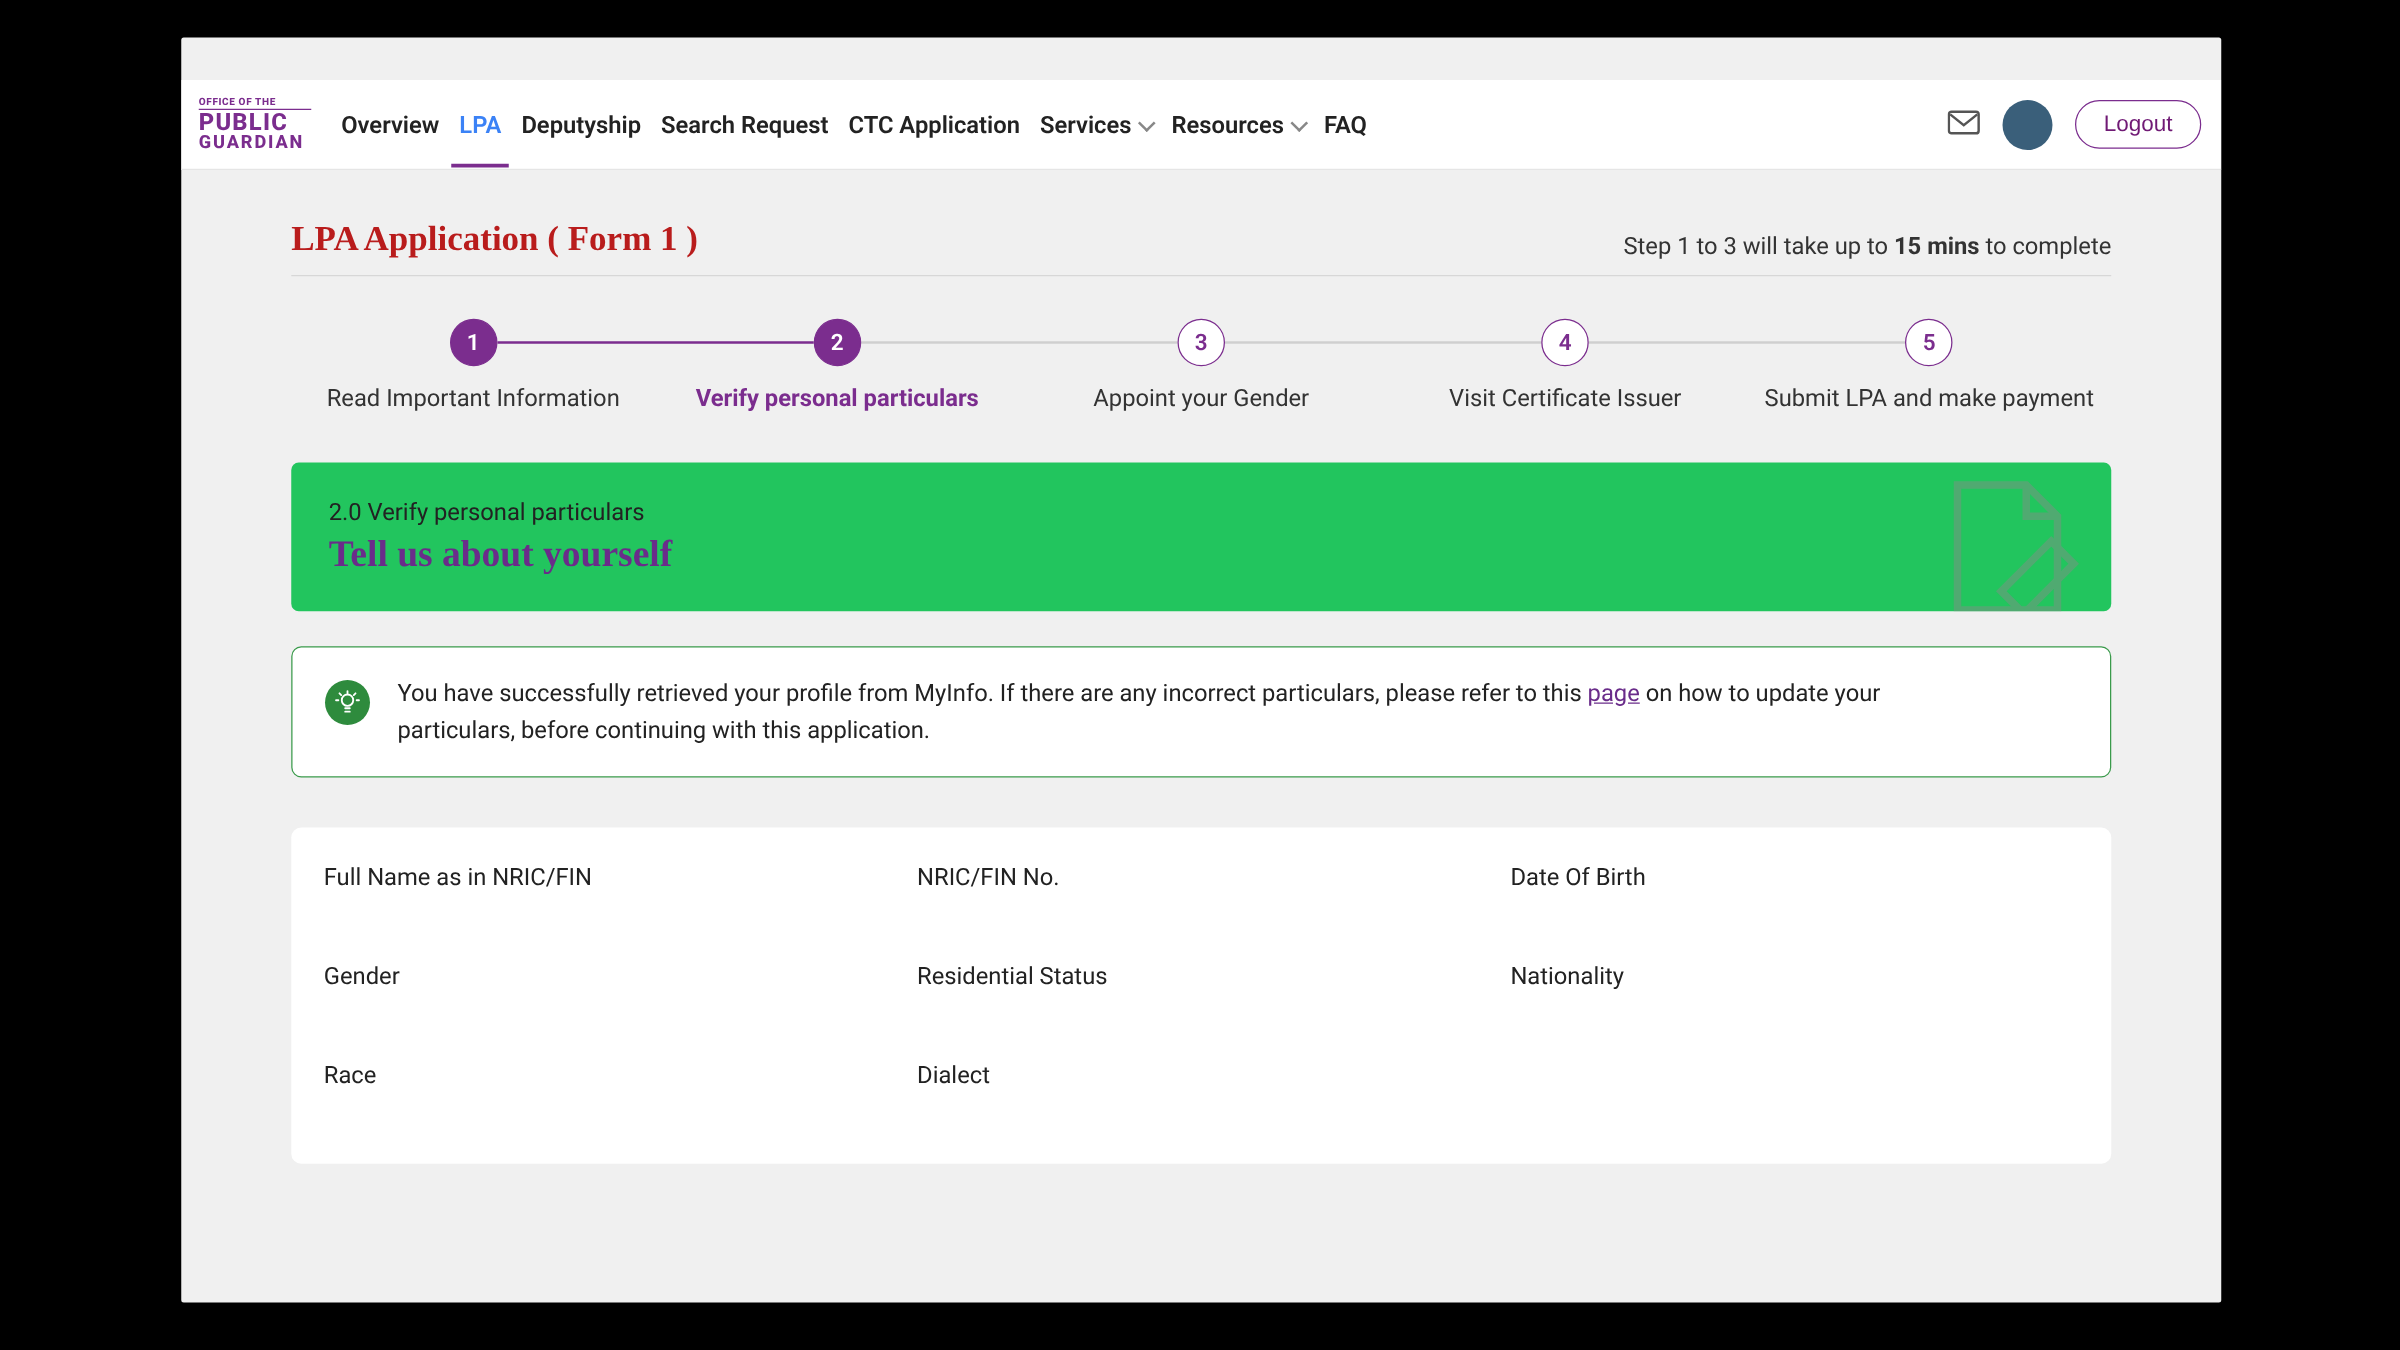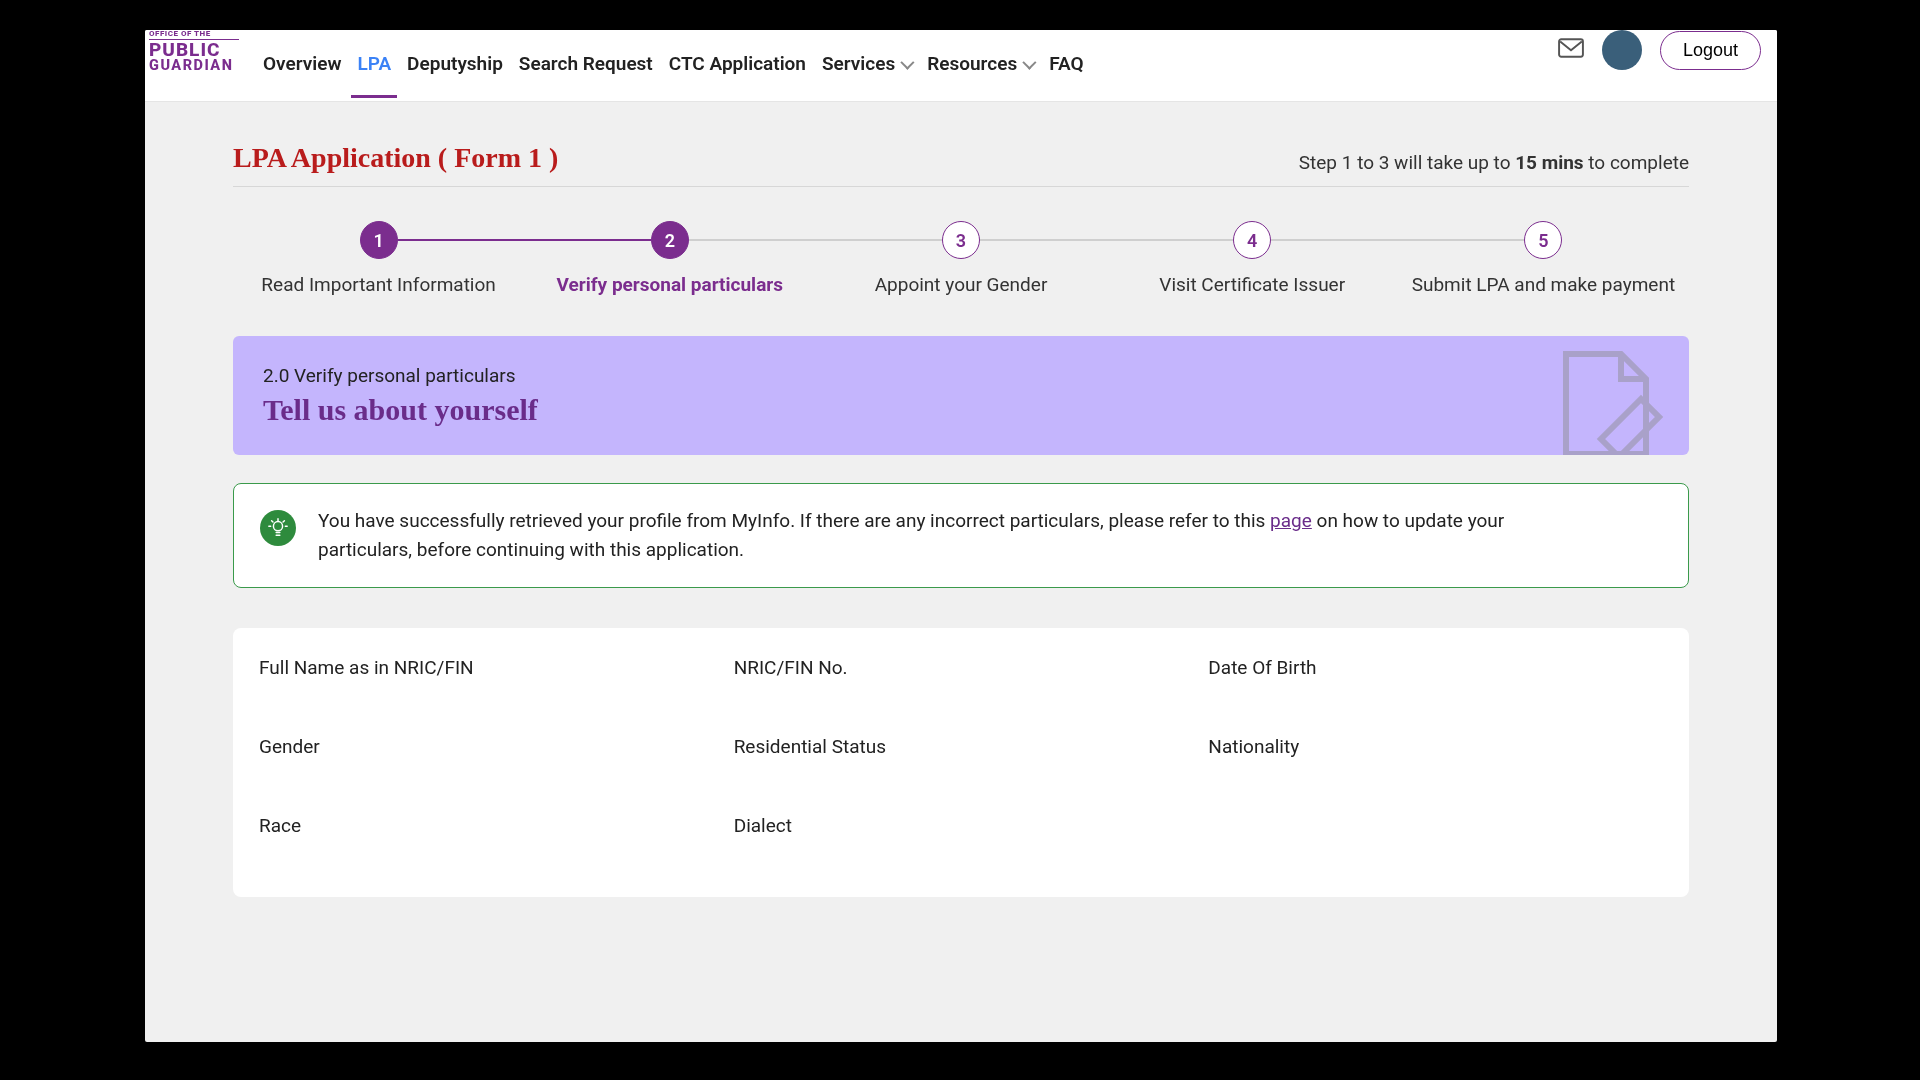--- a/index.html
+++ b/index.html
@@ -19,23 +19,24 @@
     height: 1012px;
     background: #f0f0f0;
     overflow: hidden;
     border-radius: 2px;
   }
   
   .topbar {
     background: #fff;
     height: 72px;
     display: flex;
-    align-items: flex-start;
+    align-items: center;
     border-bottom: 1px solid #e5e5e5;
-    padding: 0 8px 0 4px;
+    padding: 0 8px 0 14px;
+    margin-top: 34px;
   }
   .logo {
     display: flex;
     flex-direction: column;
     line-height: 0.95;
     color: #7b2d8e;
     font-weight: 800;
     margin-right: 24px;
     min-width: 90px;
   }
@@ -69,21 +70,21 @@
   }
   .spacer { flex: 1; }
   .right-controls { display:flex; align-items:center; gap:18px; padding-right:8px;}
   .mail-icon svg { width:26px; height:22px; stroke:#555; fill:none; stroke-width:1.8; }
   .avatar {
     width: 40px; height: 40px; border-radius: 50%;
     background: #3a5f7a;
   }
   .logout-btn {
     border: 1px solid #7b2d8e;
-    color: #000000;
+    color: #701a75;
     background: #fff;
     border-radius: 22px;
     padding: 8px 22px;
     font-size: 18px;
     font-weight: 500;
     cursor: pointer;
   }
 
   .page {
     padding: 40px 88px 0 88px;
@@ -123,21 +124,21 @@
   }
   .connector.filled { background:#7b2d8e; }
   
   .c1 { left: calc(10% + 19px); right: calc(70% + 19px); }
   .c2 { left: calc(30% + 19px); right: calc(50% + 19px); }
   .c3 { left: calc(50% + 19px); right: calc(30% + 19px); }
   .c4 { left: calc(70% + 19px); right: calc(10% + 19px); }
 
   .section-banner {
     margin-top: 40px;
-    background:#c4b5fd;
+    background:#22c55e;
     border-radius:6px;
     padding: 28px 30px;
     position:relative;
     overflow:hidden;
   }
   .section-eyebrow { font-size:19px; color:#222; font-weight:400; }
   .section-heading { font-family: Georgia, serif; color:#6a2c8a; font-size:30px; font-weight:700; margin-top:6px;}
   .banner-icon { position:absolute; right:18px; top:8px; opacity:0.45; }
   .banner-icon svg { width:130px; height:120px; stroke:#8a8a8a; fill:none; stroke-width:6; }
 

